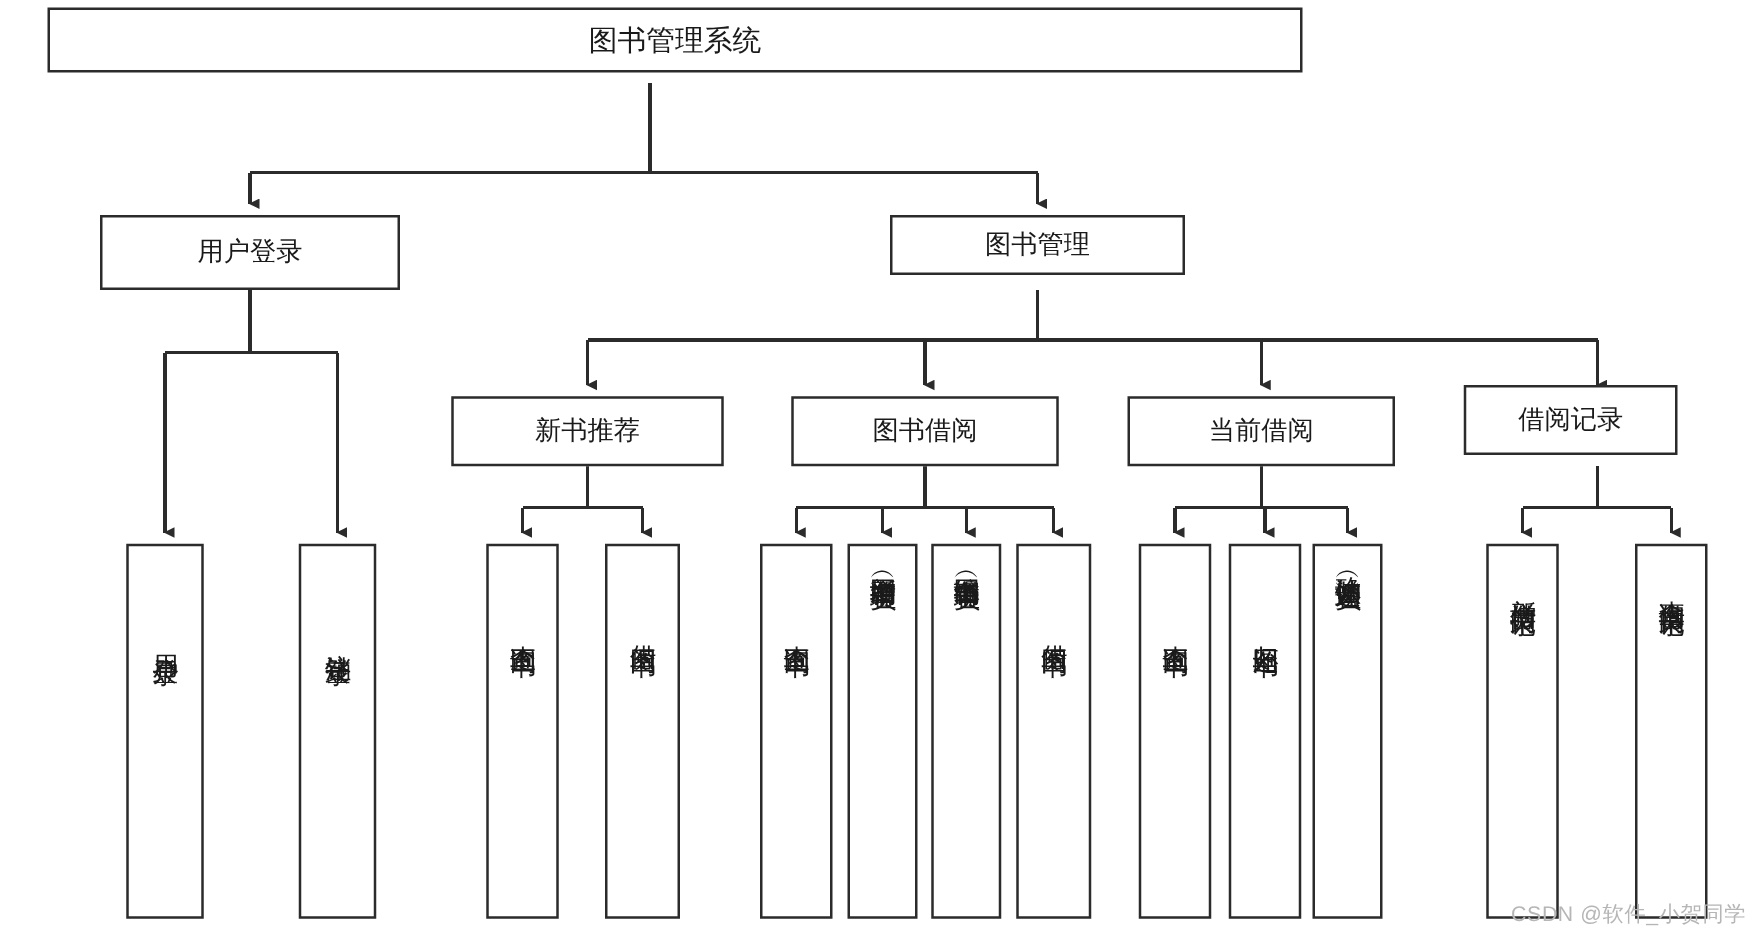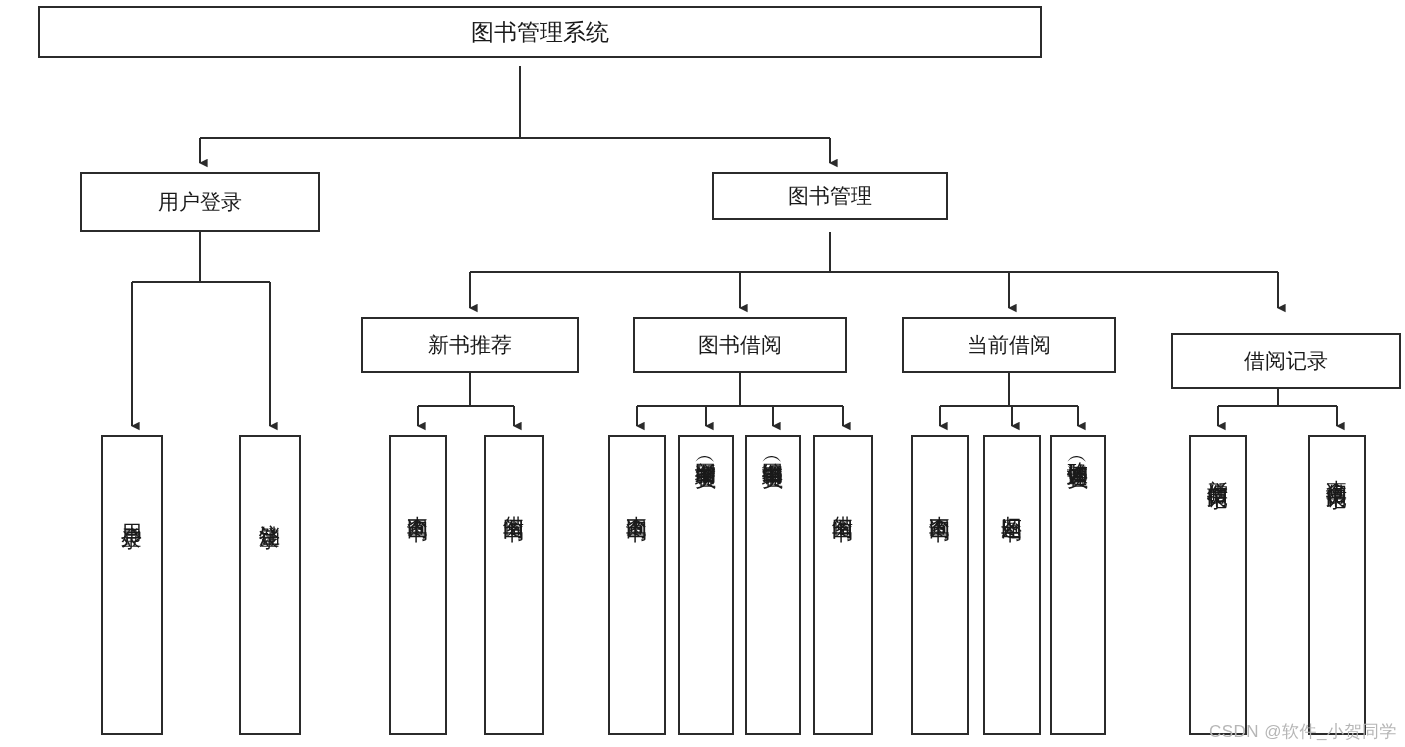--- a/index.html
+++ b/index.html
@@ -142,21 +142,21 @@
 
   <div class="node-box node-mid" style="left:361px; top:317px; width:218px; height:56px;">
     <span class="node-label">新书推荐</span>
   </div>
   <div class="node-box node-mid" style="left:902px; top:317px; width:214px; height:56px;">
     <span class="node-label">当前借阅</span>
   </div>
   <div class="node-box node-mid" style="left:633px; top:317px; width:214px; height:56px;">
     <span class="node-label">图书借阅</span>
   </div>
-  <div class="node-box node-mid" style="left:1171px; top:333px; width:230px; height:56px;">
+  <div class="node-box node-mid" style="left:1171px; top:308px; width:171px; height:56px;">
     <span class="node-label">借阅记录</span>
   </div>
 
   <div class="node-box node-leaf" style="left:101px; top:435px; width:62px; height:300px; padding-top:70px;">
     <span class="node-label">用户登录</span>
   </div>
   <div class="node-box node-leaf" style="left:239px; top:435px; width:62px; height:300px; padding-top:70px;">
     <span class="node-label">注销登录</span>
   </div>
 

